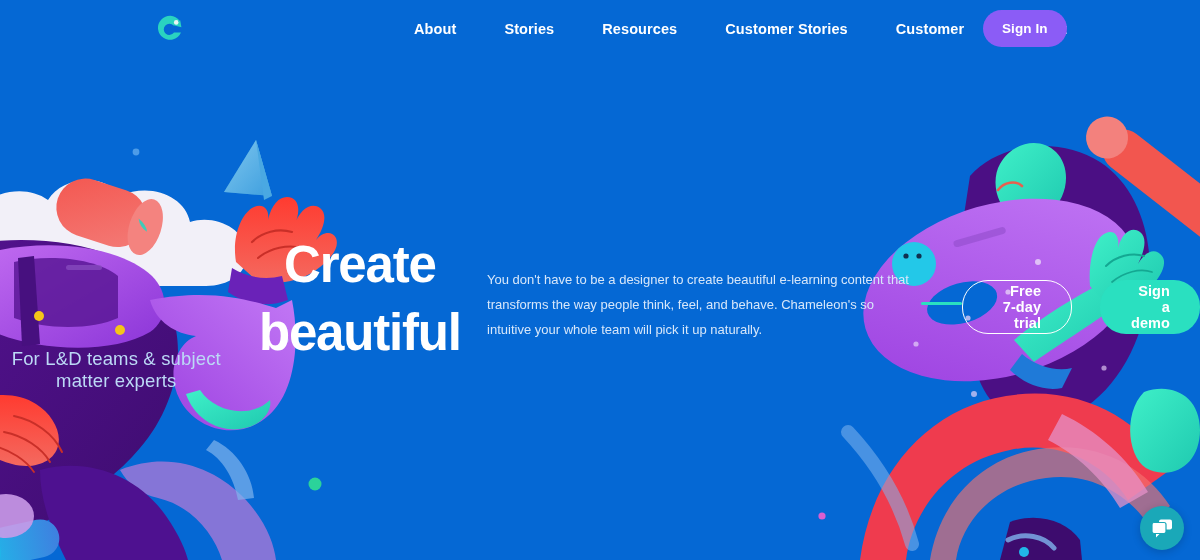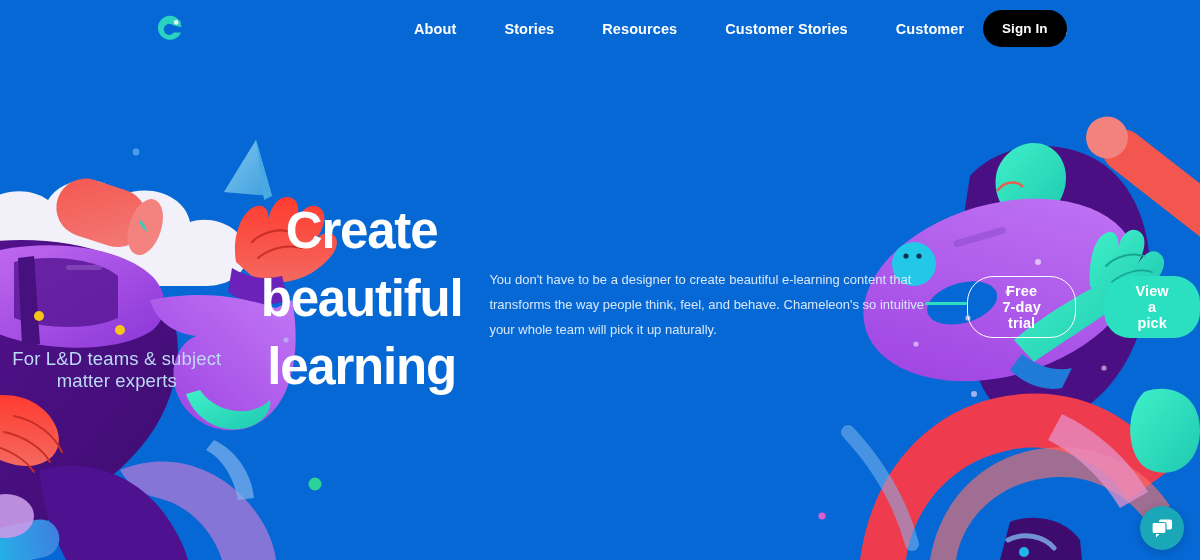--- a/index.html
+++ b/index.html
@@ -28,21 +28,21 @@
     display:flex; align-items:center; gap:0px;
   }
   .nav-link {
     color:#ffffff; font-size:14.5px; font-weight:600; letter-spacing:.1px;
     text-decoration:none; padding:8px 24px; white-space:nowrap; cursor:pointer;
     line-height:58px; display:block;
   }
   .nav-link:first-child { padding-left:10px; }
   .signin-btn {
     position:absolute; left:983px; top:10px;
-    background:#000000; color:#ffffff; border:none;
+    background:#8b5cf6; color:#ffffff; border:none;
     border-radius:20px; padding:0 19px; height:37px;
     font-size:13.5px; font-weight:700; font-family:"Liberation Sans", sans-serif;
     cursor:pointer; letter-spacing:.1px;
   }
 
   
   .hero {
     position:absolute; left:0; top:12px; width:1200px; height:560px;
     display:flex; flex-direction:row; align-items:center;
     z-index:30; pointer-events:none;
@@ -59,24 +59,24 @@
   }
   .subcopy {
     margin-top:24px; width:624px; text-align:left;
     color:#d7e7fa; font-size:13px; line-height:25px; font-weight:400;
   }
   .divider {
     margin-top:22px; width:60px; height:3px; border-radius:2px; background:#2ae0c0;
   }
   .cta-row { margin-top:30px; display:flex; gap:28px; align-items:center; }
   .btn {
-    border-radius:26px; height:62px; padding:0 30px;
+    border-radius:26px; height:54px; padding:0 30px;
     font-size:14.5px; font-weight:600; cursor:pointer;
     font-family:"Liberation Sans", sans-serif; letter-spacing:.1px;
-    display:flex; align-items:center; justify-content:center;
+    display:flex; align-items:center; justify-content:center;text-align:right;
   }
   .btn-outline { background:transparent; border:1.6px solid #ffffff; color:#ffffff; }
   .btn-solid   { background:#2ae0c0; border:none; color:#ffffff; }
 
   
   .chat-widget {
     position:absolute; right:16px; bottom:10px;
     width:44px; height:44px; border-radius:50%;
     background:#1aa8b8; display:flex; align-items:center; justify-content:center;
     cursor:pointer; z-index:60; box-shadow:0 2px 8px rgba(0,0,0,.18);
@@ -302,27 +302,26 @@
       <a class="nav-link">Contact</a>
     </nav>
 
     <button class="signin-btn">Sign In</button>
   </div>
 
   <div class="hero">
     <div class="eyebrow">For L&amp;D teams &amp; subject matter experts</div>
     <h1 class="headline">
       <span>Create beautiful</span><br>
-      <span>learning</span>
     </h1>
     <p class="subcopy">You don't have to be a designer to create beautiful e-learning content that transforms the way people think, feel, and behave. Chameleon's so intuitive your whole team will pick it up naturally.</p>
     <div class="divider"></div>
     <div class="cta-row">
       <button class="btn btn-outline">Free 7-day trial</button>
-      <button class="btn btn-solid">View a pick</button>
+      <button class="btn btn-solid">Sign a demo</button>
     </div>
   </div>
 
   <div class="chat-widget">
     <svg width="24" height="22" viewBox="0 0 24 22">
       <rect x="9" y="2.5" width="13" height="10" rx="2" fill="#ffffff"></rect>
       <rect x="2" y="5.5" width="14" height="11" rx="2" fill="#ffffff"></rect>
       <path d="M6 16 L6 20.5 L10.5 16 Z" fill="#ffffff"></path>
       <rect x="2" y="5.5" width="14" height="11" rx="2" fill="none" stroke="#1aa8b8" stroke-width="1.2"></rect>
     </svg>

